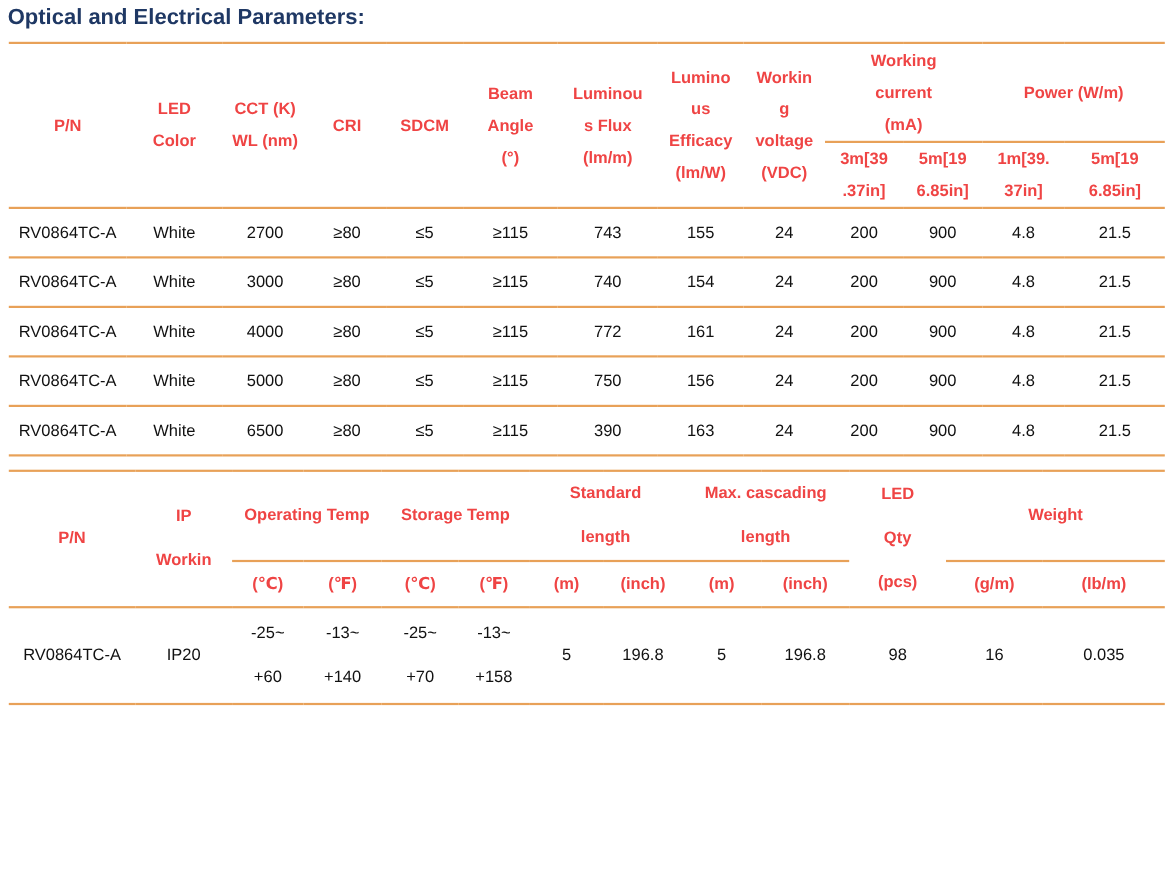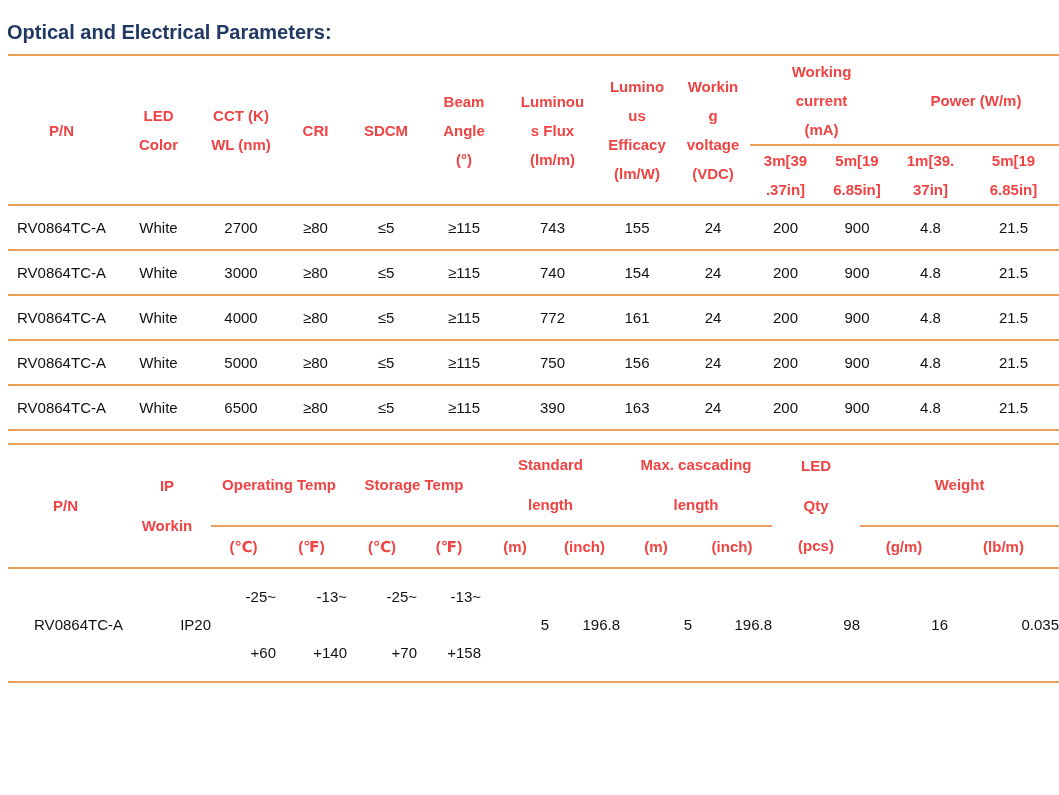--- a/index.html
+++ b/index.html
@@ -13,21 +13,21 @@
     overflow: hidden;
   }
   .section-title {
     color: #1F3864;
     font-size: 20px;
     font-weight: 700;
     margin: 0;
     padding-left: 7px;
     line-height: 24px;
   }
-  #optical-title { padding-top: 20px; }
+  #optical-title { padding-top: 4px; }
   #others-title  { margin-top: 139px; }
 
   table {
     border-collapse: collapse;
     table-layout: fixed;
     width: 1051px;
     margin-left: 8px;
     border-top: 2px solid #E8A158;
   }
   .t1 { margin-top: 10px; }
@@ -52,21 +52,21 @@
   .t1 thead tr.h1 { height: 90px; }
   .t1 thead tr.h2 { height: 56px; }
   .t1 th { line-height: 29px; }
   .t1 tbody tr { height: 45px; }
 
   
   .t2 thead tr.h1 { height: 60px; }
   .t2 thead tr.h2 { height: 36px; }
   .t2 th { line-height: 40px; }
   .t2 tbody tr { height: 88px; }
-  .t2 tbody td { line-height: 56px; text-align: right; }
+  .t2 tbody td { line-height: 40px; }
 </style>
 </head>
 <body>
 
 <section>
   <h2 id="optical-title" class="section-title">Optical and Electrical Parameters:</h2>
 
   <table class="t1">
     <colgroup>
       <col style="width:107px">

